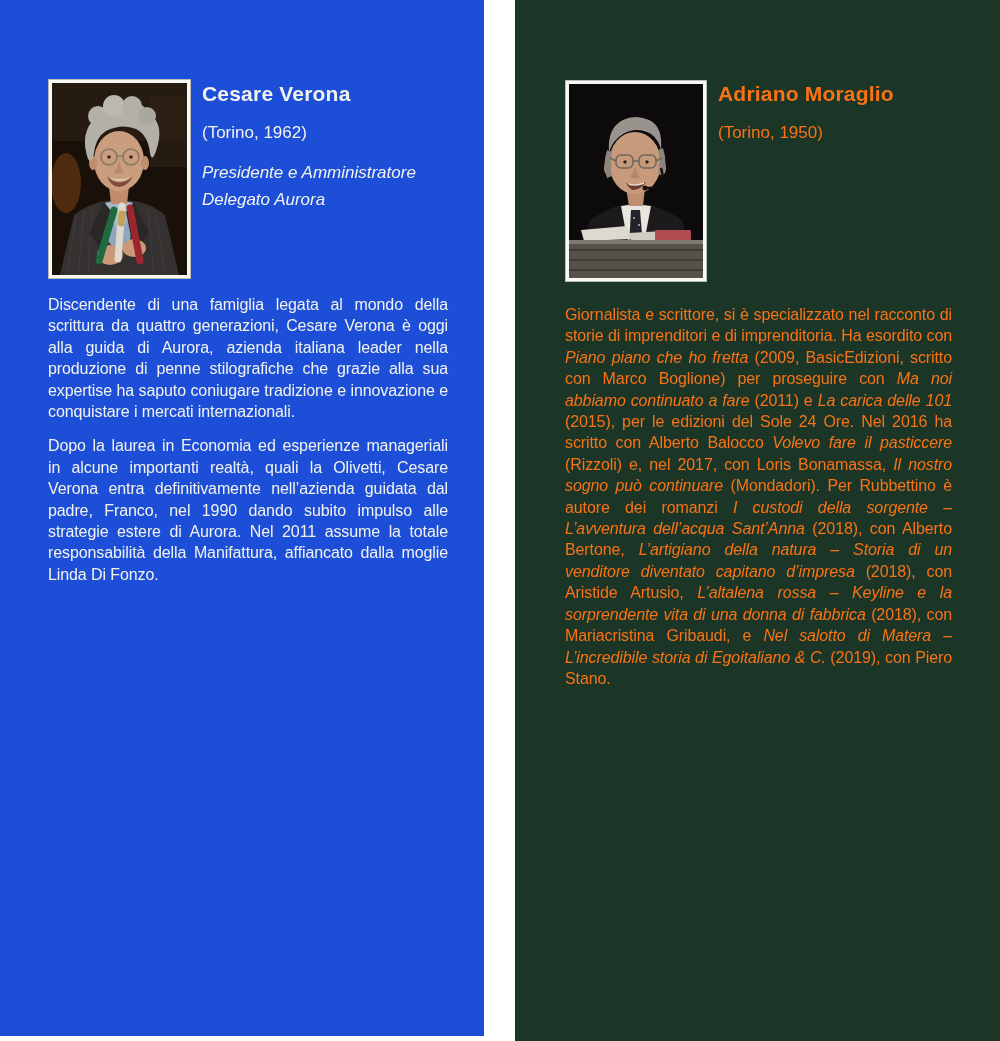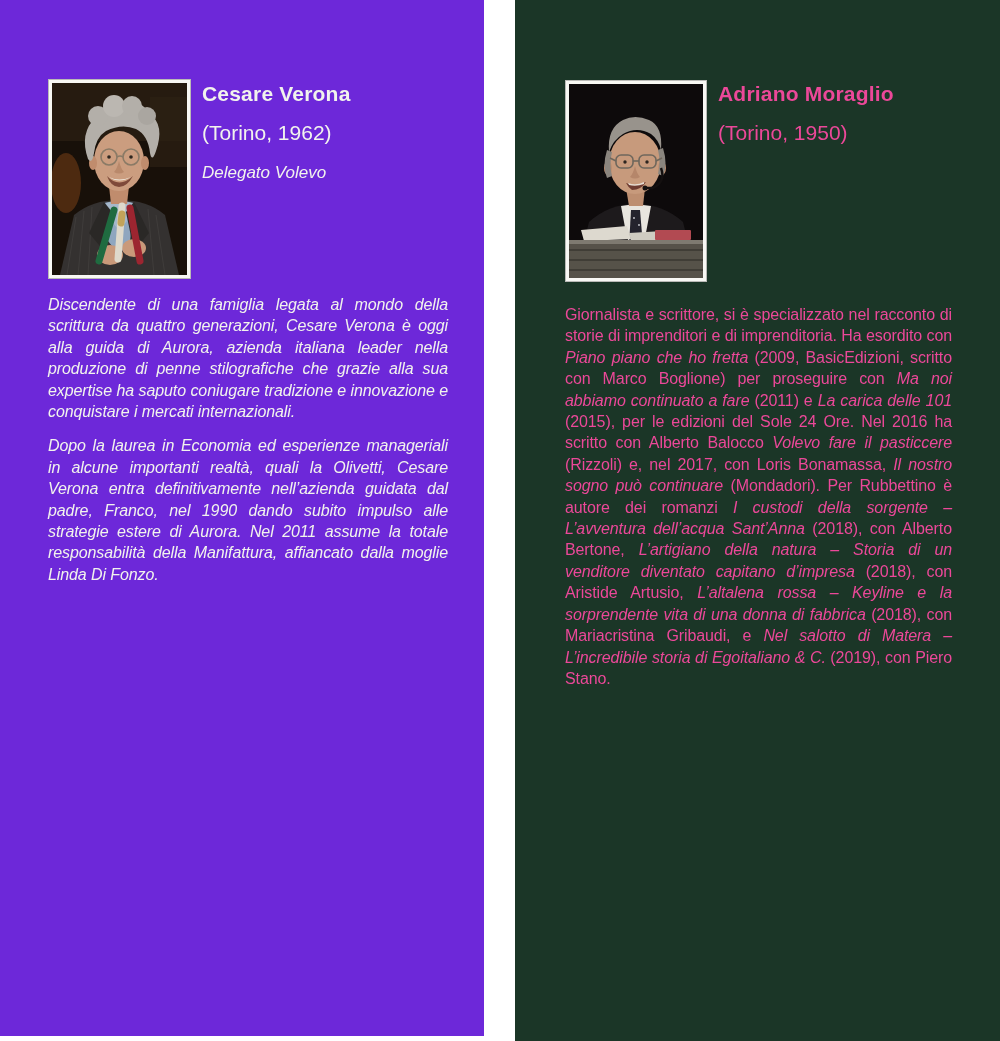--- a/index.html
+++ b/index.html
@@ -31,47 +31,47 @@
 
   .author-header { position: absolute; left: 202px; top: 83px; }
   .panel-right .author-header { left: 203px; }
   .author-name {
     margin: 0;
     font-size: 21px; line-height: 22px; font-weight: bold;
     letter-spacing: 0.2px;
   }
   .author-birth {
     margin: 19px 0 0 0;
-    font-size: 21px; line-height: 18px;
+    font-size: 17px; line-height: 18px;
   }
   .author-role {
     margin: 17px 0 0 0;
     font-size: 17px; line-height: 27px;
     font-style: italic;
   }
   .author-role span { display: block; }
 
   .bio {
     position: absolute;
     text-align: justify;
     font-size: 16px; line-height: 21.4px;
     letter-spacing: -0.1px;
     hyphens: auto; -webkit-hyphens: auto;
   }
-  .panel-left  .bio { left: 48px; top: 294px; width: 400px; font-style: italic; }
+  .panel-left  .bio { left: 48px; top: 294px; width: 400px; }
   .panel-right .bio { left: 50px; top: 304px; width: 387px; }
   .bio p { margin: 0 0 13px 0; }
   .bio em { font-style: italic; }
 </style>
 </head>
 <body style="background: rgb(255, 255, 255);">
 
 <div>
 
-  <section class="panel panel-left" style="background: #6d28d9; color: rgb(242, 243, 237);">
+  <section class="panel panel-left" style="background: #1d4ed8; color: rgb(242, 243, 237);">
 
     <div class="photo-frame" role="img" aria-label="Ritratto di Cesare Verona con tre penne stilografiche">
       <svg viewBox="0 0 135 192" preserveAspectRatio="none">
         <rect width="135" height="192" fill="#181009"></rect>
         <rect x="0" y="0" width="135" height="58" fill="#261b10"></rect>
         <rect x="98" y="14" width="37" height="70" fill="#2c2114" opacity="0.7"></rect>
         <ellipse cx="14" cy="100" rx="15" ry="30" fill="#7a4016" opacity="0.55"></ellipse>
         <path d="M8 192 L22 132 Q40 117 67 117 Q96 117 113 132 L127 192 Z" fill="#343130"></path>
         <g stroke="#4b4846" stroke-width="1" opacity="0.5">
           <path d="M24 134 L15 192"></path>
@@ -111,31 +111,32 @@
           <path d="M69 140 L70 131" stroke="#c2a35a" stroke-width="7"></path>
           <path d="M88 178 L78 125" stroke="#9c2530" stroke-width="7"></path>
         </g>
       </svg>
     </div>
 
     <header class="author-header">
       <h1 class="author-name">Cesare Verona</h1>
       <p class="author-birth">(Torino, 1962)</p>
       <p class="author-role">
-        <span>Delegato Volevo</span>
+        <span>Presidente e Amministratore</span>
+        <span>Delegato Aurora</span>
       </p>
     </header>
 
     <div class="bio">
       <p><span>Discendente di una famiglia legata al mondo della scrittura da quattro generazioni, Cesare Verona è oggi alla guida di Aurora, azienda italiana leader nella produzione di penne stilografiche che grazie alla sua expertise ha saputo coniugare tradizione e innovazione e conquistare i mercati internazionali.</span></p>
       <p><span>Dopo la laurea in Economia ed esperienze manageriali in alcune importanti realtà, quali la Olivetti, Cesare Verona entra definitivamente nell’azienda guidata dal padre, Franco, nel 1990 dando subito impulso alle strategie estere di Aurora. Nel 2011 assume la totale responsabilità della Manifattura, affiancato dalla moglie Linda Di Fonzo.</span></p>
     </div>
   </section>
 
-  <section class="panel panel-right" style="background: rgb(27, 54, 39); color: #ec4899;">
+  <section class="panel panel-right" style="background: rgb(27, 54, 39); color: #f97316;">
 
     <div class="photo-frame" role="img" aria-label="Ritratto di Adriano Moraglio al podio con microfono ad archetto">
       <svg viewBox="0 0 134 194" preserveAspectRatio="none">
         <rect width="134" height="194" fill="#0d0a0b"></rect>
         <path d="M6 194 L20 138 Q40 120 66 120 Q94 120 114 138 L128 194 Z" fill="#1d1a1c"></path>
         <path d="M52 122 L66 120 L82 122 L76 154 L66 166 L58 154 Z" fill="#e8e5de"></path>
         <path d="M62 126 L71 126 L74 162 L66 172 L60 162 Z" fill="#24232d"></path>
         <g fill="#cfd0d6">
           <circle cx="65" cy="134" r="0.9"></circle>
             <circle cx="70" cy="141" r="0.9"></circle>

